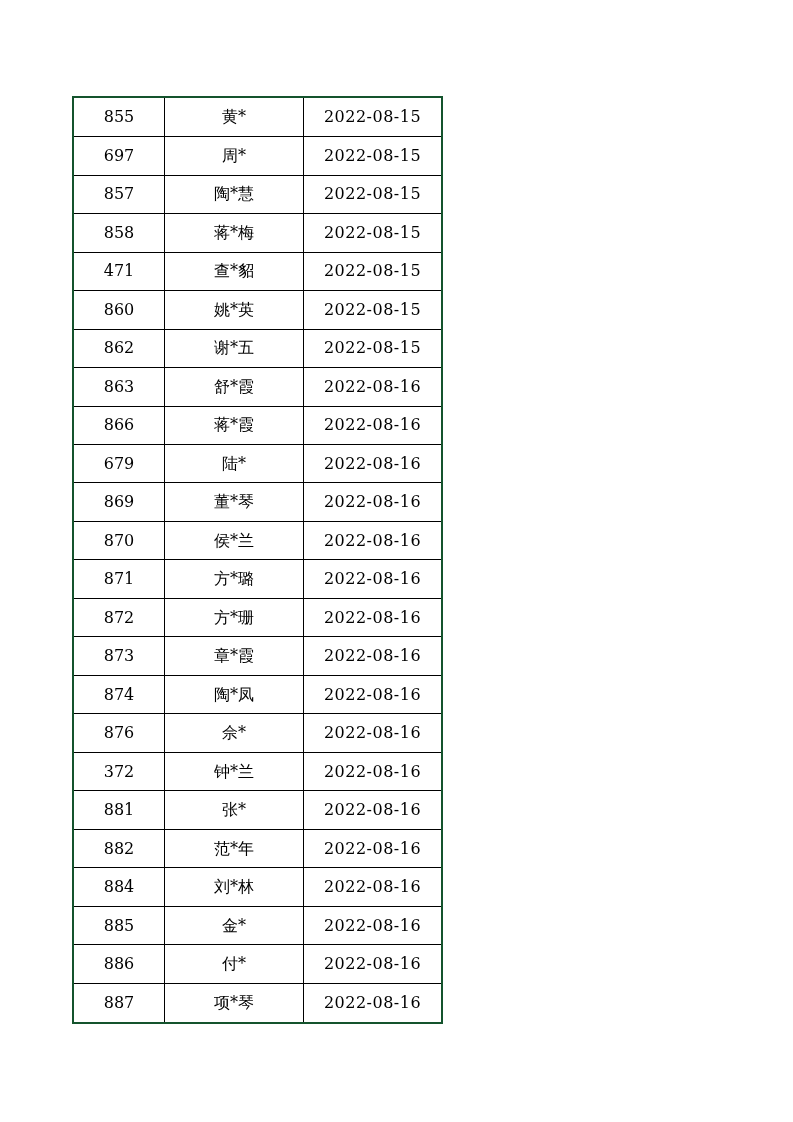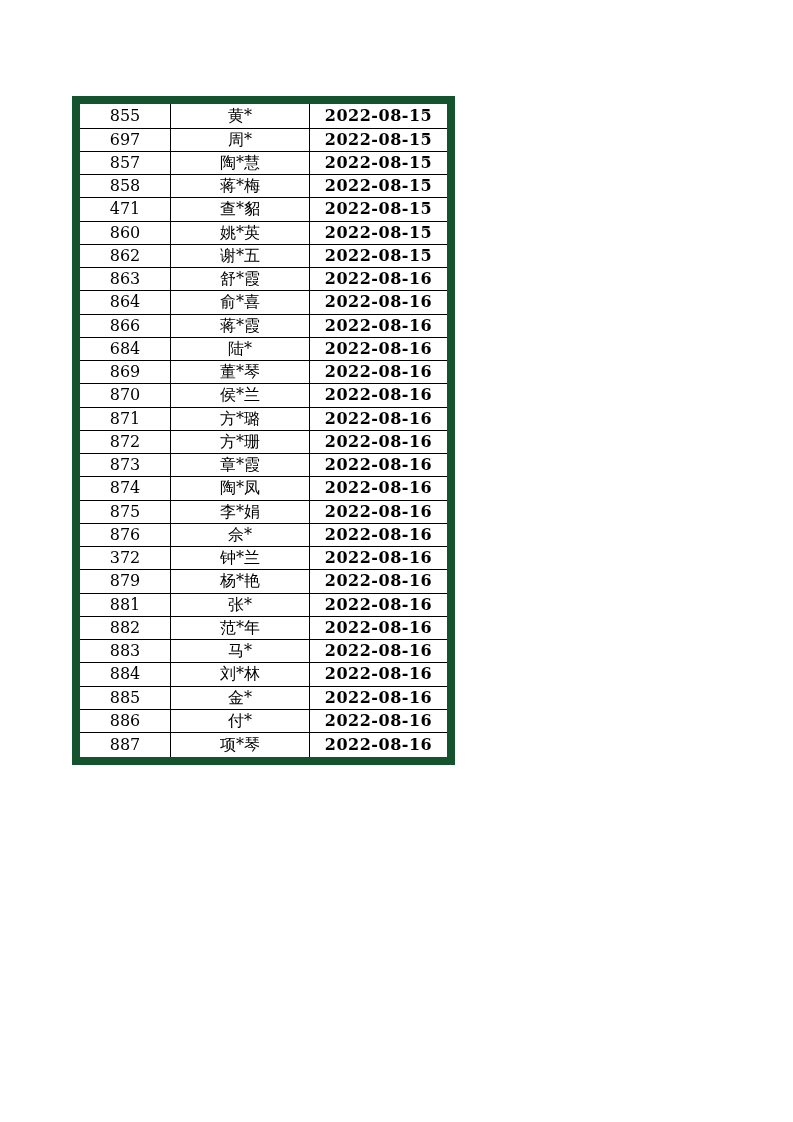--- a/index.html
+++ b/index.html
@@ -14,38 +14,38 @@
     background: #ffffff;
     overflow: hidden;
     font-family: "DejaVu Serif", "Liberation Serif", serif;
     color: #000000;
   }
   table.roster {
     position: absolute;
     left: 72px;
     top: 96px;
     width: 365px;
-    height: 669px;
+    height: 928px;
     border-collapse: collapse;
     table-layout: fixed;
-    border: 8px solid #14532d;
+    border: 2px solid #14532d;
   }
   table.roster td {
     border: 1px solid #000000;
     text-align: center;
     vertical-align: middle;
     font-size: 16px;
     line-height: 1;
     padding: 0;
     white-space: nowrap;
     overflow: hidden;
   }
   td.col-num  { width: 90px;  }
   td.col-name { width: 138px; }
-  td.col-date { width: 137px; letter-spacing: 0.5px; font-weight: bold; }
+  td.col-date { width: 137px; letter-spacing: 0.5px; }
 </style>
 </head>
 <body>
 
 <div class="page">
   <table class="roster">
     <tbody id="roster-body">
         <tr>
           <td class="col-num">855</td>
           <td class="col-name">黄*</td>
@@ -80,31 +80,26 @@
           <td class="col-num">862</td>
           <td class="col-name">谢*五</td>
           <td class="col-date">2022-08-15</td>
         </tr>
         <tr>
           <td class="col-num">863</td>
           <td class="col-name">舒*霞</td>
           <td class="col-date">2022-08-16</td>
         </tr>
         <tr>
-          <td class="col-num">864</td>
-          <td class="col-name">俞*喜</td>
-          <td class="col-date">2022-08-16</td>
-        </tr>
-        <tr>
           <td class="col-num">866</td>
           <td class="col-name">蒋*霞</td>
           <td class="col-date">2022-08-16</td>
         </tr>
         <tr>
-          <td class="col-num">684</td>
+          <td class="col-num">679</td>
           <td class="col-name">陆*</td>
           <td class="col-date">2022-08-16</td>
         </tr>
         <tr>
           <td class="col-num">869</td>
           <td class="col-name">董*琴</td>
           <td class="col-date">2022-08-16</td>
         </tr>
         <tr>
           <td class="col-num">870</td>
@@ -125,52 +120,37 @@
           <td class="col-num">873</td>
           <td class="col-name">章*霞</td>
           <td class="col-date">2022-08-16</td>
         </tr>
         <tr>
           <td class="col-num">874</td>
           <td class="col-name">陶*凤</td>
           <td class="col-date">2022-08-16</td>
         </tr>
         <tr>
-          <td class="col-num">875</td>
-          <td class="col-name">李*娟</td>
-          <td class="col-date">2022-08-16</td>
-        </tr>
-        <tr>
           <td class="col-num">876</td>
           <td class="col-name">佘*</td>
           <td class="col-date">2022-08-16</td>
         </tr>
         <tr>
           <td class="col-num">372</td>
           <td class="col-name">钟*兰</td>
           <td class="col-date">2022-08-16</td>
         </tr>
         <tr>
-          <td class="col-num">879</td>
-          <td class="col-name">杨*艳</td>
-          <td class="col-date">2022-08-16</td>
-        </tr>
-        <tr>
           <td class="col-num">881</td>
           <td class="col-name">张*</td>
           <td class="col-date">2022-08-16</td>
         </tr>
         <tr>
           <td class="col-num">882</td>
           <td class="col-name">范*年</td>
-          <td class="col-date">2022-08-16</td>
-        </tr>
-        <tr>
-          <td class="col-num">883</td>
-          <td class="col-name">马*</td>
           <td class="col-date">2022-08-16</td>
         </tr>
         <tr>
           <td class="col-num">884</td>
           <td class="col-name">刘*林</td>
           <td class="col-date">2022-08-16</td>
         </tr>
         <tr>
           <td class="col-num">885</td>
           <td class="col-name">金*</td>

